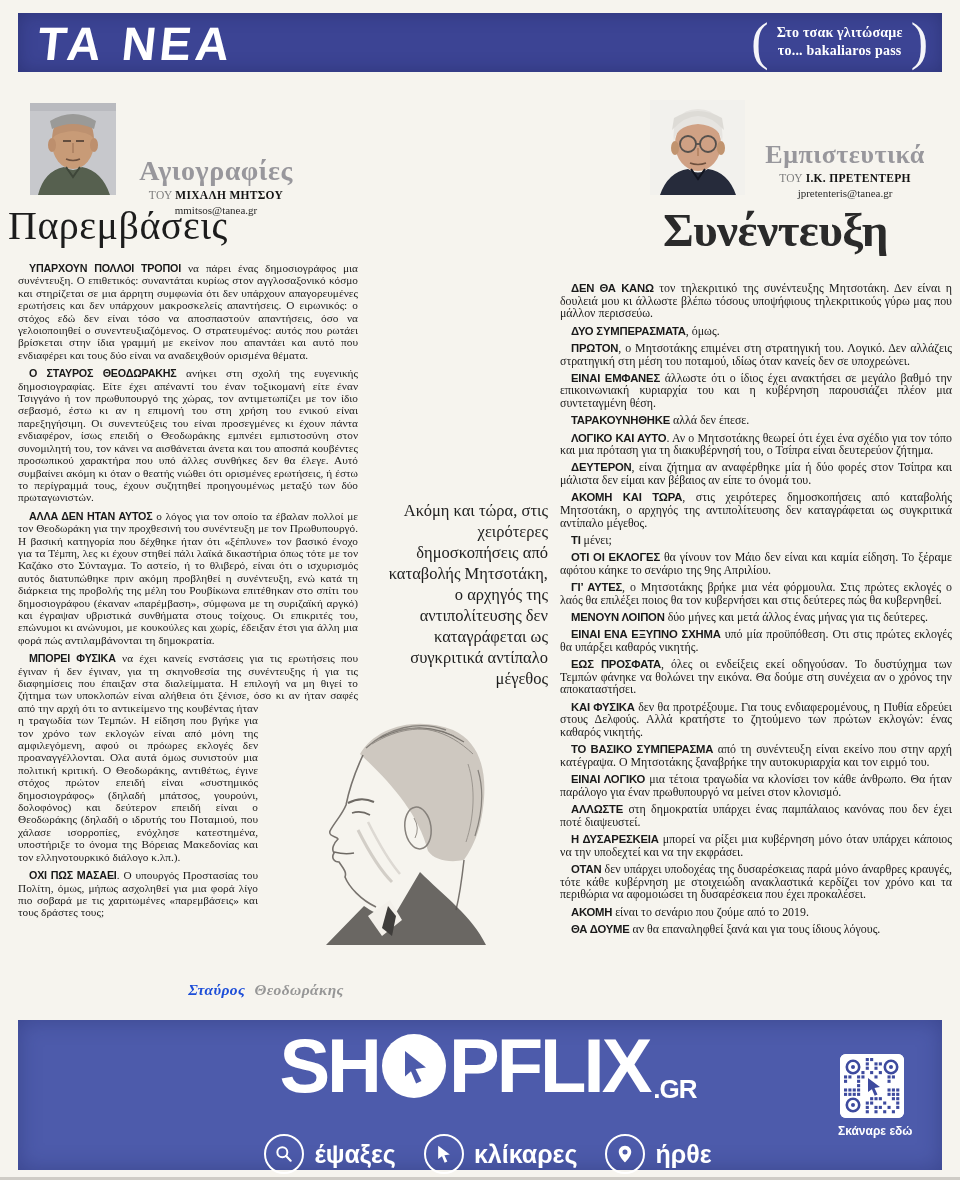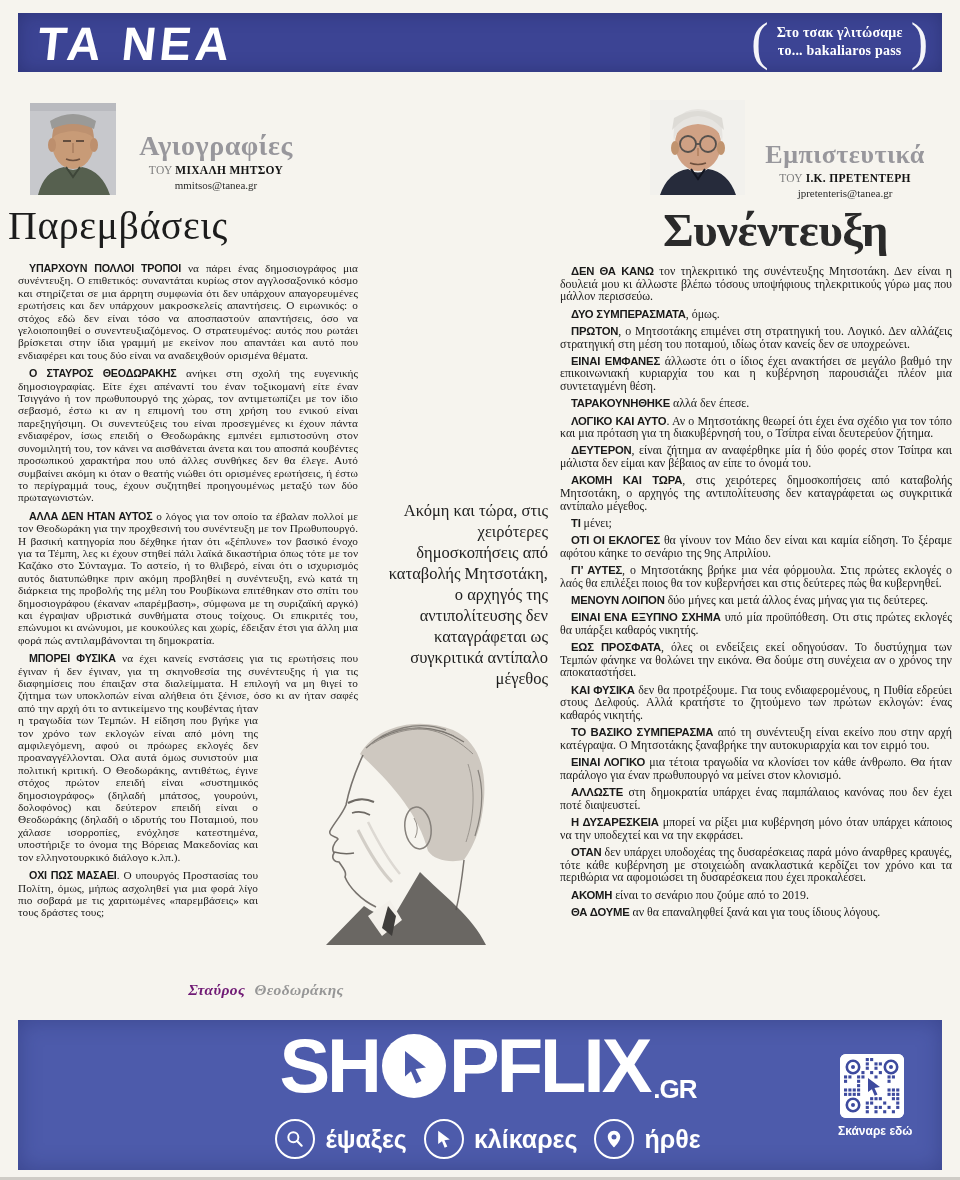--- a/index.html
+++ b/index.html
@@ -41,35 +41,35 @@
   .byline{font-family:"Liberation Serif",serif;font-size:11.5px;margin-top:4px;color:#7d7d7d;letter-spacing:.3px;}
   .byline b{color:#141414;}
   .email{font-family:"Liberation Serif",serif;font-size:11px;color:#2b2b2b;margin-top:3px;}
   .headline{position:absolute;font-family:"Liberation Serif",serif;color:#1c1c1c;line-height:1;}
   #headline-left{left:8px;top:206px;font-size:40px;font-weight:normal;letter-spacing:.5px;}
   #headline-right{left:663px;top:207px;font-size:47px;font-weight:bold;color:#2a2a2a;letter-spacing:-.5px;}
 
   
   .article{position:absolute;color:#191919;text-align:justify;}
   #article-left{left:18px;top:262px;width:340px;height:748px;font-size:11.3px;line-height:12.4px;}
-  #article-right{left:560px;top:265px;width:392px;height:750px;font-size:11.9px;line-height:12.7px;}
+  #article-right{left:560px;top:282px;width:392px;height:750px;font-size:11.9px;line-height:12.7px;}
   .para{margin:0 0 6px 0;}
   #article-right .para{margin:0 0 4.5px 0;}
   .lead{font-family:"Liberation Sans",sans-serif;font-weight:bold;font-size:.95em;letter-spacing:-.2px;margin-left:11px;}
   .sk-push{float:right;width:1px;height:58px;margin-left:-1px;}
   .sketch{
     float:right;clear:right;width:240px;height:235px;
     margin:0 -150px 4px 10px;position:relative;z-index:0;
   }
   .caption{
     position:absolute;left:130px;top:722px;width:236px;text-align:center;
     font-family:"Liberation Serif",serif;font-style:italic;font-weight:bold;
     font-size:15.5px;letter-spacing:.4px;z-index:2;
   }
-  .caption .cap-first{color:#701a75;text-align:right;}
+  .caption .cap-first{color:#1d4ed8;text-align:right;}
   .caption .cap-last{color:#969696;margin-left:5px;}
 
   
   .pull-quote{
     position:absolute;left:388px;top:500px;width:160px;z-index:3;
     text-align:right;font-family:"Liberation Serif",serif;
     font-size:16.5px;line-height:21px;color:#1d1d1d;
   }
 
   
@@ -78,21 +78,21 @@
     background:#4d5bab;box-shadow:inset 0 0 22px rgba(25,32,90,.35);
   }
   .ad-inner{position:absolute;left:150px;top:8px;width:640px;text-align:center;}
   .ad-logo{display:flex;align-items:center;justify-content:center;color:#fff;
     font-family:"Liberation Sans",sans-serif;font-weight:900;line-height:1;}
   .ad-word{font-size:76px;letter-spacing:-3px;}
   .ad-o{width:64px;height:64px;border-radius:50%;background:#fff;margin:0 3px;
     display:flex;align-items:center;justify-content:center;}
   .ad-o svg{display:block;}
   .ad-tld{font-size:26px;letter-spacing:-1px;align-self:flex-end;margin:0 0 2px 4px;}
-  .ad-tagline{margin-top:15px;display:flex;align-items:center;justify-content:center;gap:17px;}
+  .ad-tagline{margin-top:30px;display:flex;align-items:center;justify-content:center;gap:28px;}
   .tag-item{display:flex;align-items:center;gap:10px;}
   .tag-icon{width:36px;height:36px;border:2.5px solid #fff;border-radius:50%;
     display:flex;align-items:center;justify-content:center;}
   .tag-label{color:#fff;font-family:"Liberation Sans",sans-serif;font-weight:bold;font-size:25px;}
   .ad-qr{position:absolute;right:36px;top:34px;width:68px;text-align:left;}
   .qr-box{width:64px;height:64px;background:#fff;border-radius:6px;margin:0 auto;}
   .qr-caption{color:#fff;font-family:"Liberation Sans",sans-serif;font-weight:bold;
     font-size:12px;margin-top:6px;white-space:nowrap;}
 
   .scan-edge{position:absolute;left:0;bottom:0;width:100%;height:3px;background:#cfccc6;}
@@ -125,21 +125,21 @@
       <ellipse cx="64" cy="42" rx="4" ry="7" fill="#bd8f6d"></ellipse>
       <line x1="33" y1="38" x2="41" y2="38" stroke="#4a3a30" stroke-width="1.6"></line>
       <line x1="46" y1="38" x2="54" y2="38" stroke="#4a3a30" stroke-width="1.6"></line>
       <line x1="43" y1="40" x2="43" y2="50" stroke="#a87c5e" stroke-width="1.5"></line>
       <path d="M36,56 Q43,59 50,56" stroke="#6e503e" stroke-width="1.5" fill="none"></path>
       <path d="M8,92 Q14,68 34,64 Q43,70 52,64 Q72,68 80,92 Z" fill="#56604f"></path>
       <path d="M36,64 L43,74 L50,64" fill="none" stroke="#3e4639" stroke-width="2"></path>
     </svg>
   </div>
   <div class="hdr-block" style="left:118px;top:132px;width:196px;">
-    <div class="section-title" style="font-size:28px;">Αγιογραφίες</div>
+    <div class="section-title" style="font-size:28px;margin-top:25px;">Αγιογραφίες</div>
     <div class="byline">
       <span>ΤΟΥ</span>
       <b>ΜΙΧΑΛΗ ΜΗΤΣΟΥ</b>
     </div>
     <div class="email">mmitsos@tanea.gr</div>
   </div>
   <div class="headline" id="headline-left">Παρεμβάσεις</div>
 
   <div class="photo" style="left:650px;top:100px;width:95px;height:95px;">
     <svg width="95" height="95" viewBox="0 0 95 95">

